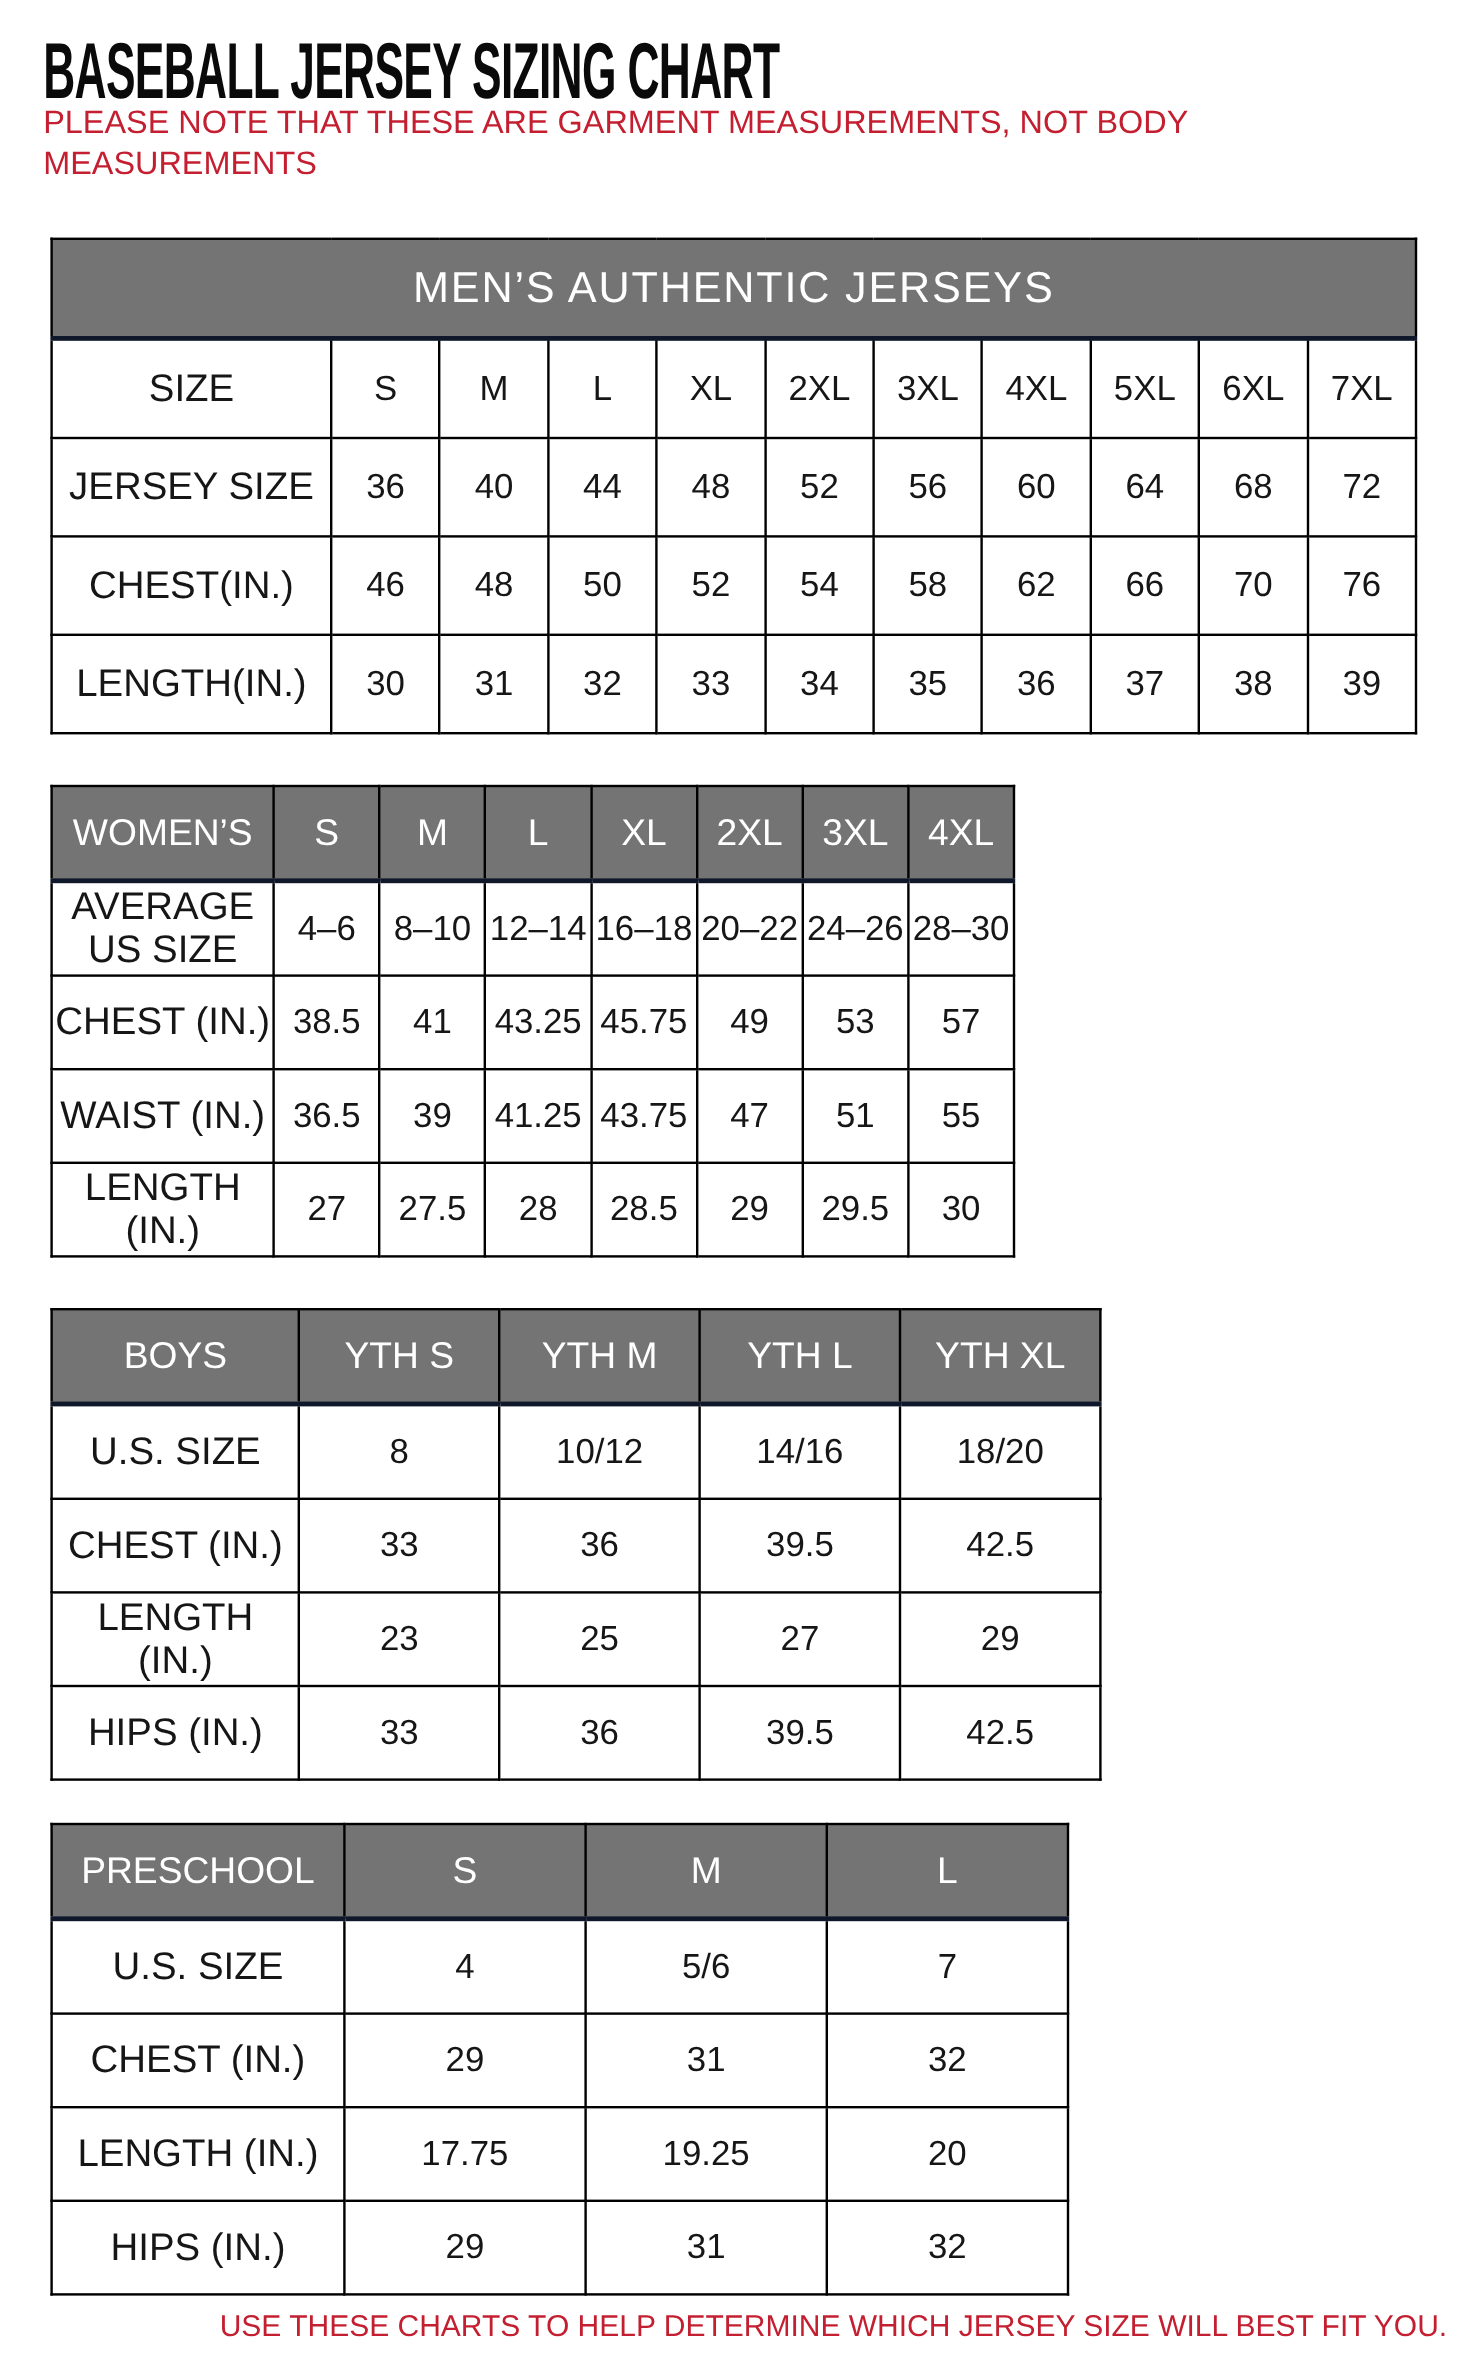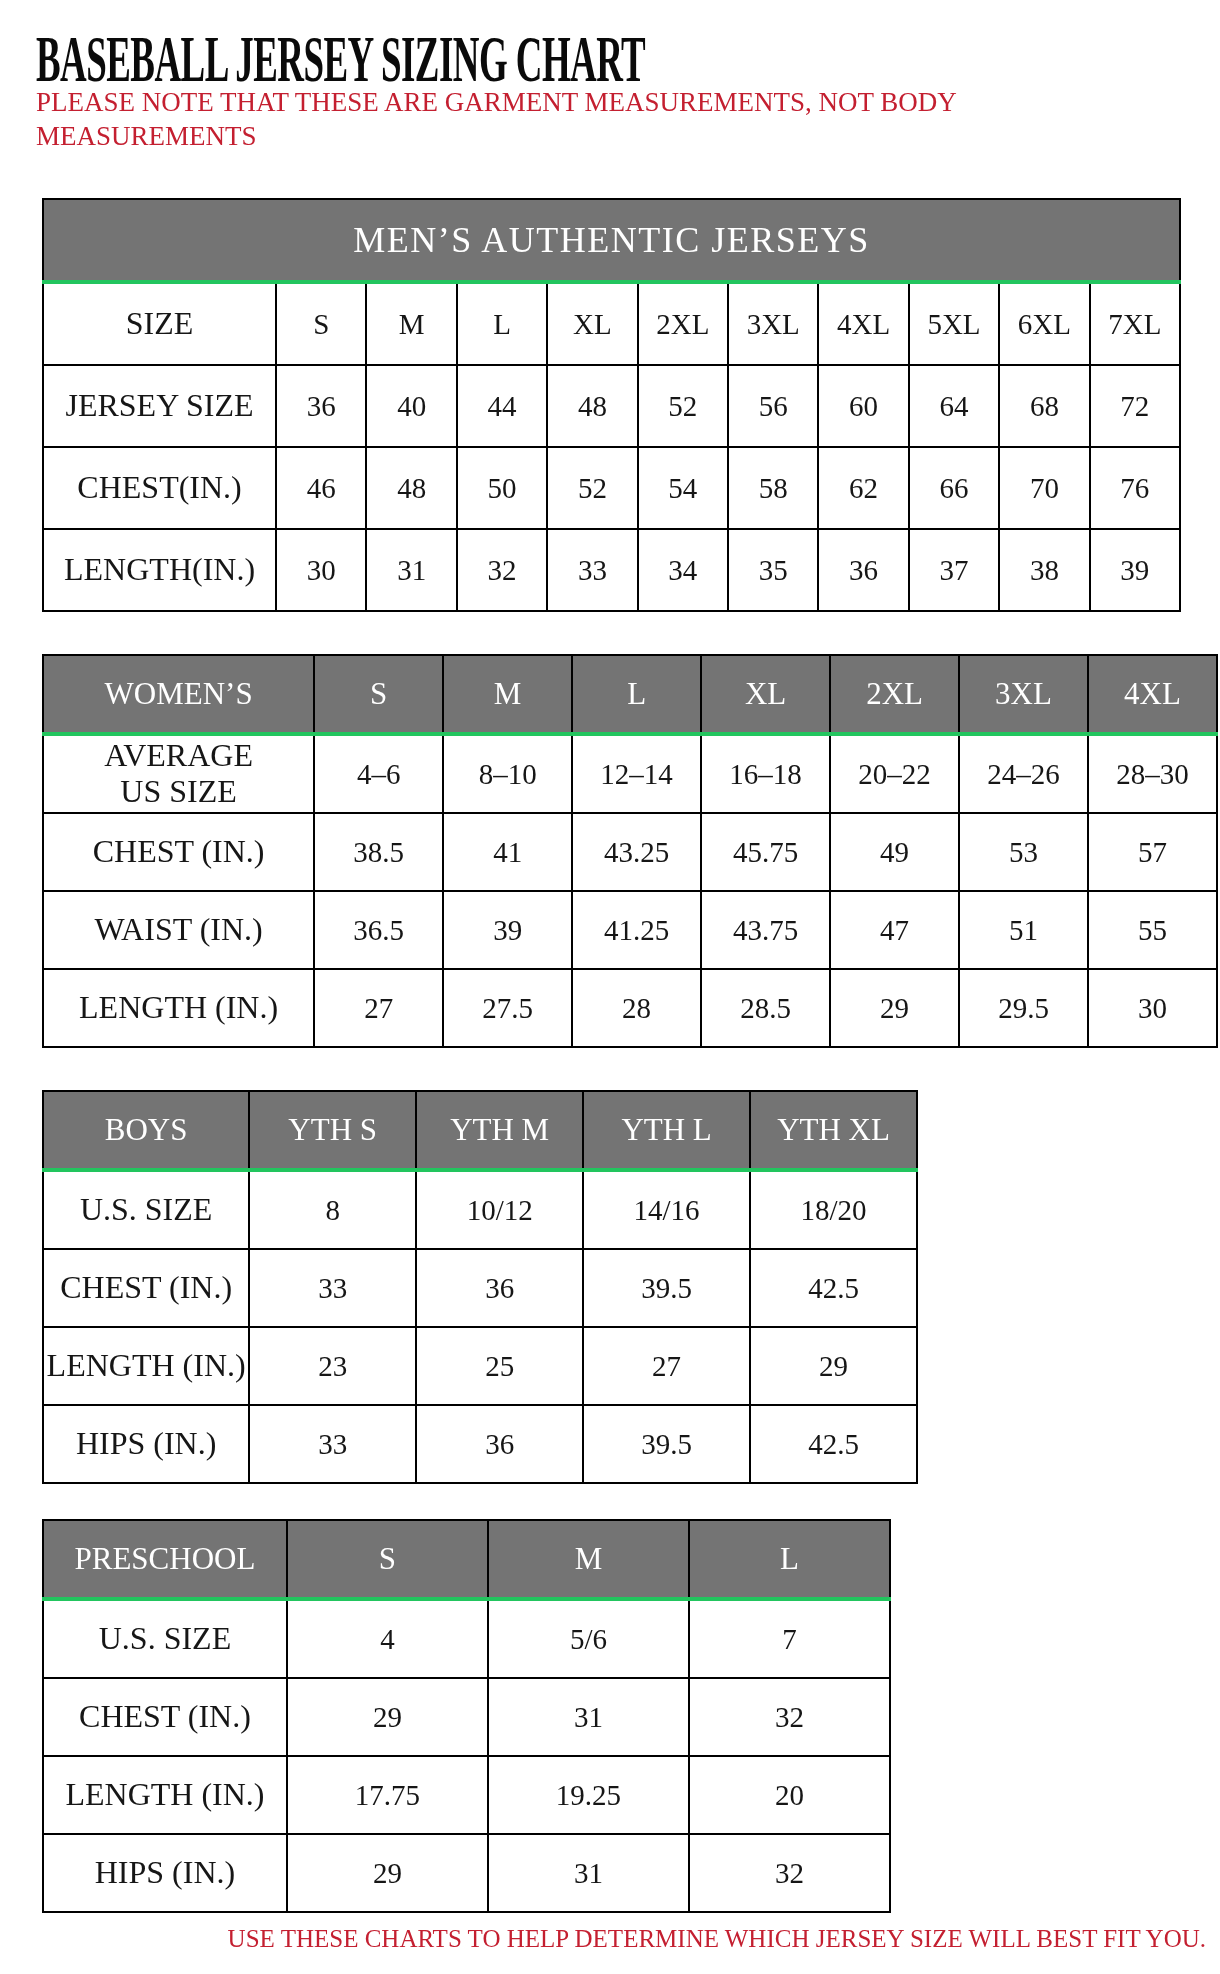--- a/index.html
+++ b/index.html
@@ -2,52 +2,52 @@
 <html style="--accent-red: #C41F30; --header-gray: #747474;"><head>
 <meta charset="utf-8">
 <style>
   :root{
     --accent-red:#C41F30;
     --header-gray:#747474;
   }
   html,body{margin:0;padding:0;background:#fff;}
   .page{
     position:relative;width:1220px;height:1974px;background:#ffffff;
-    font-family:Liberation Serif, serif;overflow:hidden;
+    font-family:Liberation Sans, sans-serif;overflow:hidden;
   }
   .title{
     position:absolute;left:36px;top:26px;margin:0;
     font-size:66px;font-weight:700;line-height:1.0;letter-spacing:-1px;
     color:#0a0a0a;white-space:nowrap;
     transform:scaleX(0.56);transform-origin:0 0;
   }
   .note{
     position:absolute;left:36px;top:86px;width:1000px;margin:0;
     font-size:27px;line-height:1.25;color:var(--accent-red);
   }
   .footer{
     position:absolute;left:36px;top:1924px;width:1170px;margin:0;
     font-size:25px;line-height:1.2;color:var(--accent-red);white-space:nowrap;text-align:right;
   }
   .tbl{position:absolute;}
   .tbl-mens{left:42px;top:198px;width:1139px;}
-  .tbl-womens{left:42px;top:654px;width:1176px;}
+  .tbl-womens{left:42px;top:654px;width:804px;}
   .tbl-boys{left:42px;top:1090px;width:876px;}
   .tbl-preschool{left:42px;top:1519px;width:849px;}
 
   table.grid{width:100%;border-collapse:collapse;table-layout:fixed;}
   table.grid td{
     border:2px solid #000;padding:0 2px;
     text-align:center;vertical-align:middle;
     font-size:29px;color:#161616;line-height:1.12;white-space:pre-line;
   }
   table.grid td.label{font-size:32px;}
   table.grid tr.head td{
     background:var(--header-gray);color:#ffffff;
-    font-size:31px;border-bottom:4px solid #22c55e;
+    font-size:31px;border-bottom:4px solid #0f172a;
   }
   table.grid tr.head td.merged{font-size:36px;letter-spacing:1.5px;}
 
   .tbl-mens td{height:80px;}
   .tbl-womens td,.tbl-boys td,.tbl-preschool td{height:76px;}
 
   .tbl-mens col.label{width:20.5%;}
   .tbl-womens col.label{width:23.1%;}
   .tbl-boys col.label{width:23.6%;}
   .tbl-preschool col.label{width:28.8%;}

